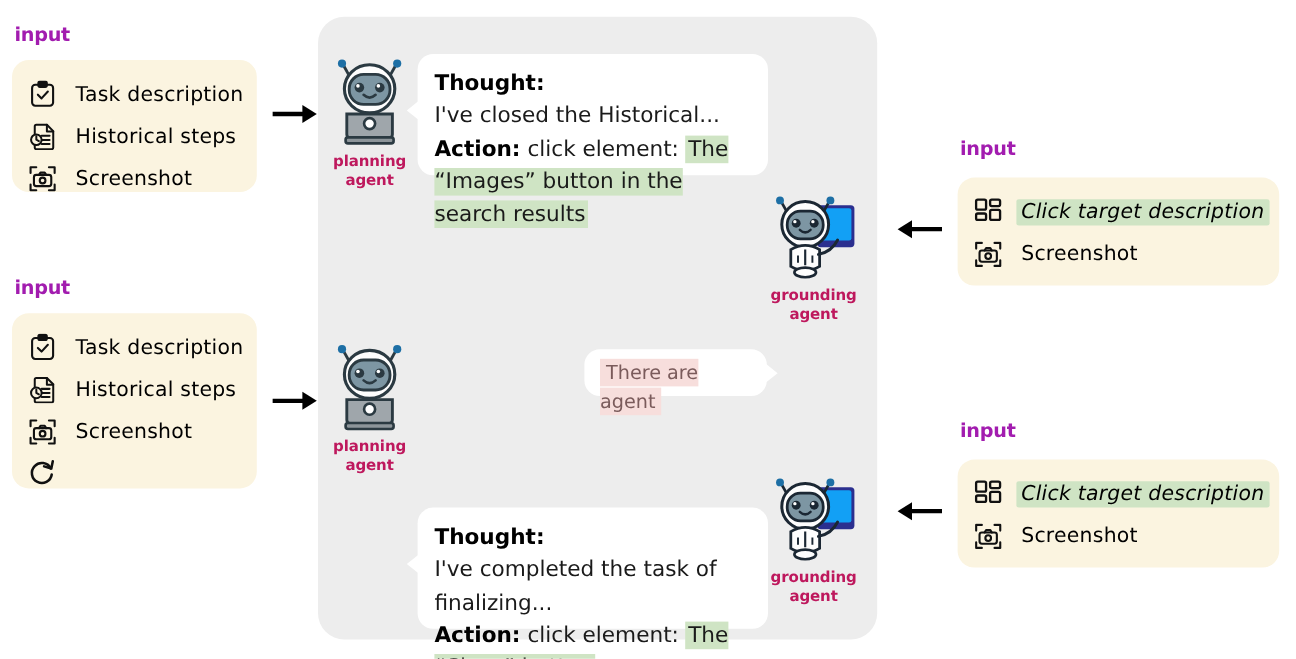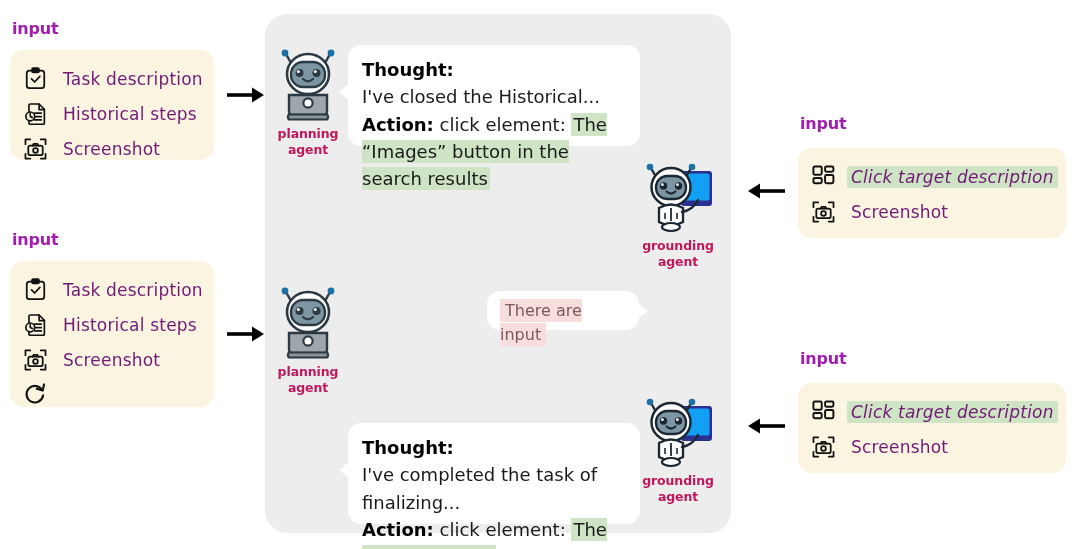--- a/index.html
+++ b/index.html
@@ -23,21 +23,21 @@
   }
   .input-row{
     display:flex;align-items:center;gap:11px;
     height:35px;
   }
   .input-row .ic{
     width:25px;height:25px;flex:0 0 25px;
     display:flex;align-items:center;justify-content:center;
   }
   .input-row .lbl{
-    font-size:17px;color:#701a75;letter-spacing:0.2px;white-space:nowrap;
+    font-size:17px;color:#000000;letter-spacing:0.2px;white-space:nowrap;
     padding:1px 4px;border-radius:2px;
   }
   .lbl.hl-green{background:#CFE4C4;font-style:italic;}
   .lbl.hl-pink{background:#F4DFD8;color:#5c4a45;}
 
   
   .panel{
     background:#EDEDED;border-radius:22px;
   }
 
@@ -219,21 +219,21 @@
     <b>Action:</b>
     <span>click element:</span>
     <span class="mark-green">The “Images” button in the search results</span>
   </div>
 </div>
 
 <div class="abs bubble" style="left:487px;top:190px;width:152px;height:39px;padding:8px 13px;">
   <span class="tail" style="top:12px;left:auto;right:-9px;
        border-right:none;border-left:10px solid #ffffff;"></span>
   <div class="bubble-txt" style="font-size:16px;">
-    <span class="mark-pink">There are input</span>
+    <span class="mark-pink">There are agent</span>
   </div>
 </div>
 
 <div class="abs" style="left:641px;top:160px;width:74px;">
   <div style="width:74px;height:76px;">
     <svg width="74" height="76" viewBox="0 0 74 76">
       <rect x="40" y="11" width="31" height="35" rx="3" fill="#2b2f8f"></rect>
       <rect x="42.5" y="13.5" width="26" height="27" rx="2" fill="#12a0f5"></rect>
       <line x1="15" y1="17" x2="10" y2="8" stroke="#1b2733" stroke-width="2.3"></line>
       <line x1="45" y1="17" x2="50" y2="8" stroke="#1b2733" stroke-width="2.3"></line>

